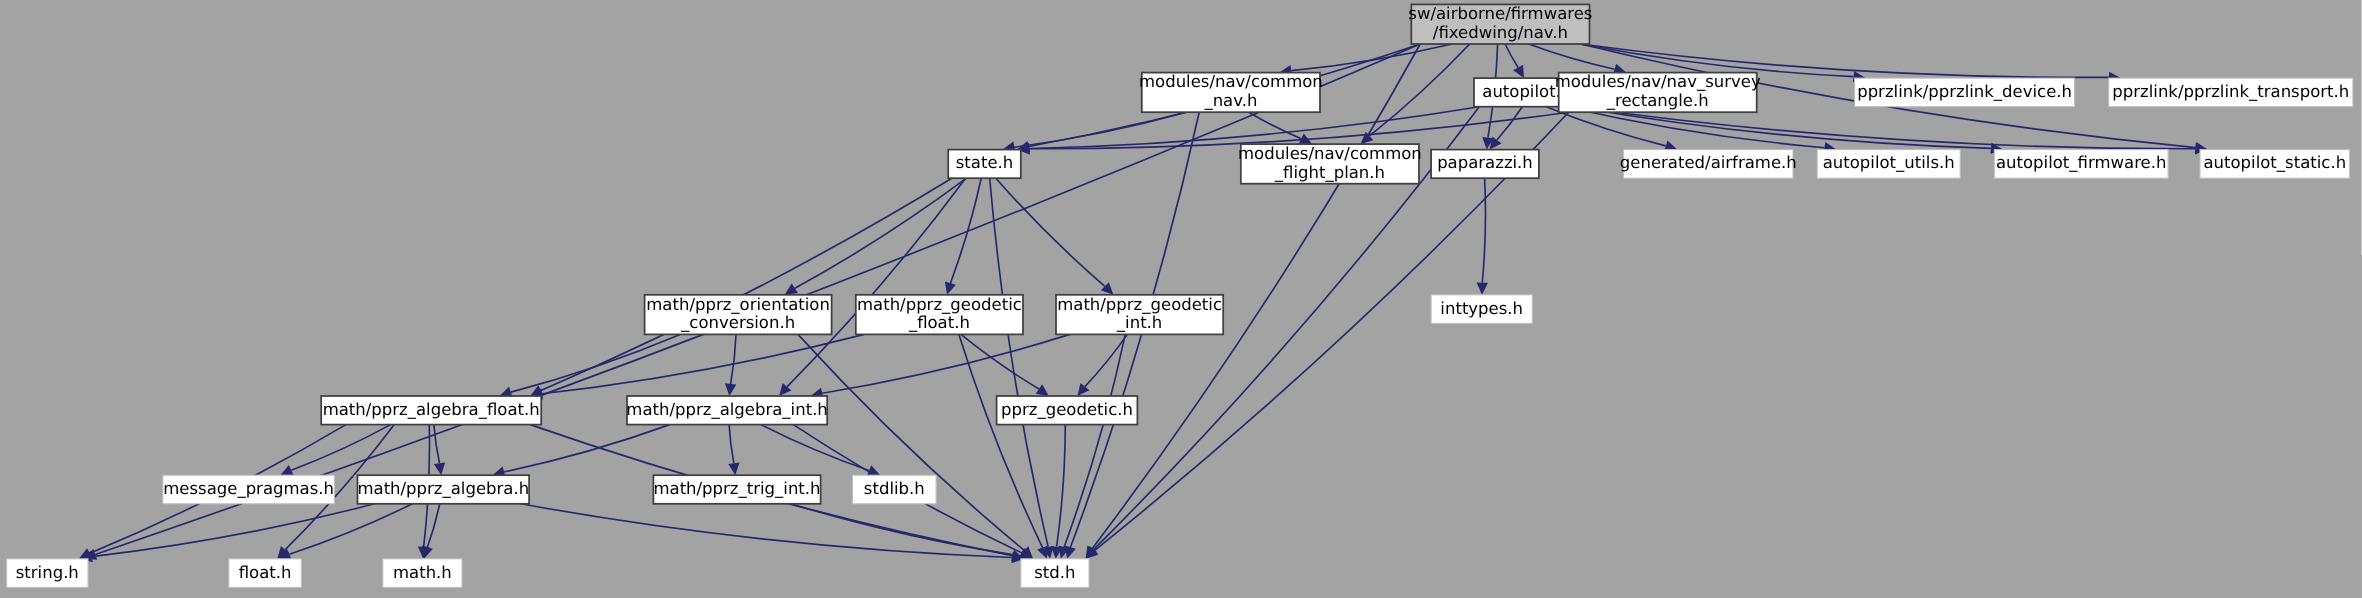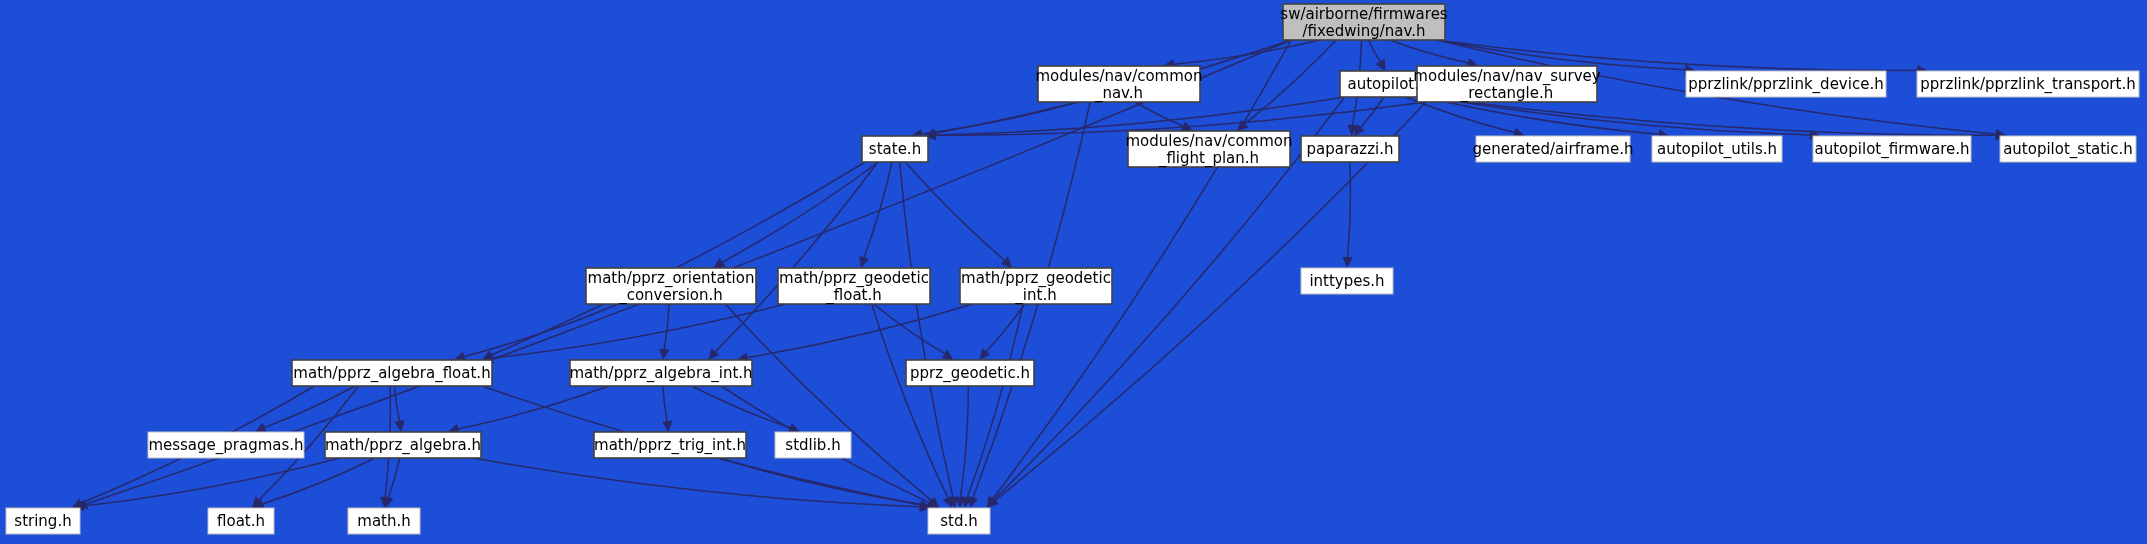--- a/index.html
+++ b/index.html
@@ -4,21 +4,21 @@
 <style>
   html, body {
     margin: 0;
     padding: 0;
     background: #ffffff;
   }
   #canvas-wrap {
     position: relative;
     width: 2147px;
     height: 544px;
-    background: #1d4ed8;
+    background: #a3a3a3;
     overflow: hidden;
     font-family: "DejaVu Sans", sans-serif;
   }
   svg#graph {
     position: absolute;
     left: 0;
     top: 0;
     width: 2147px;
     height: 544px;
   }

